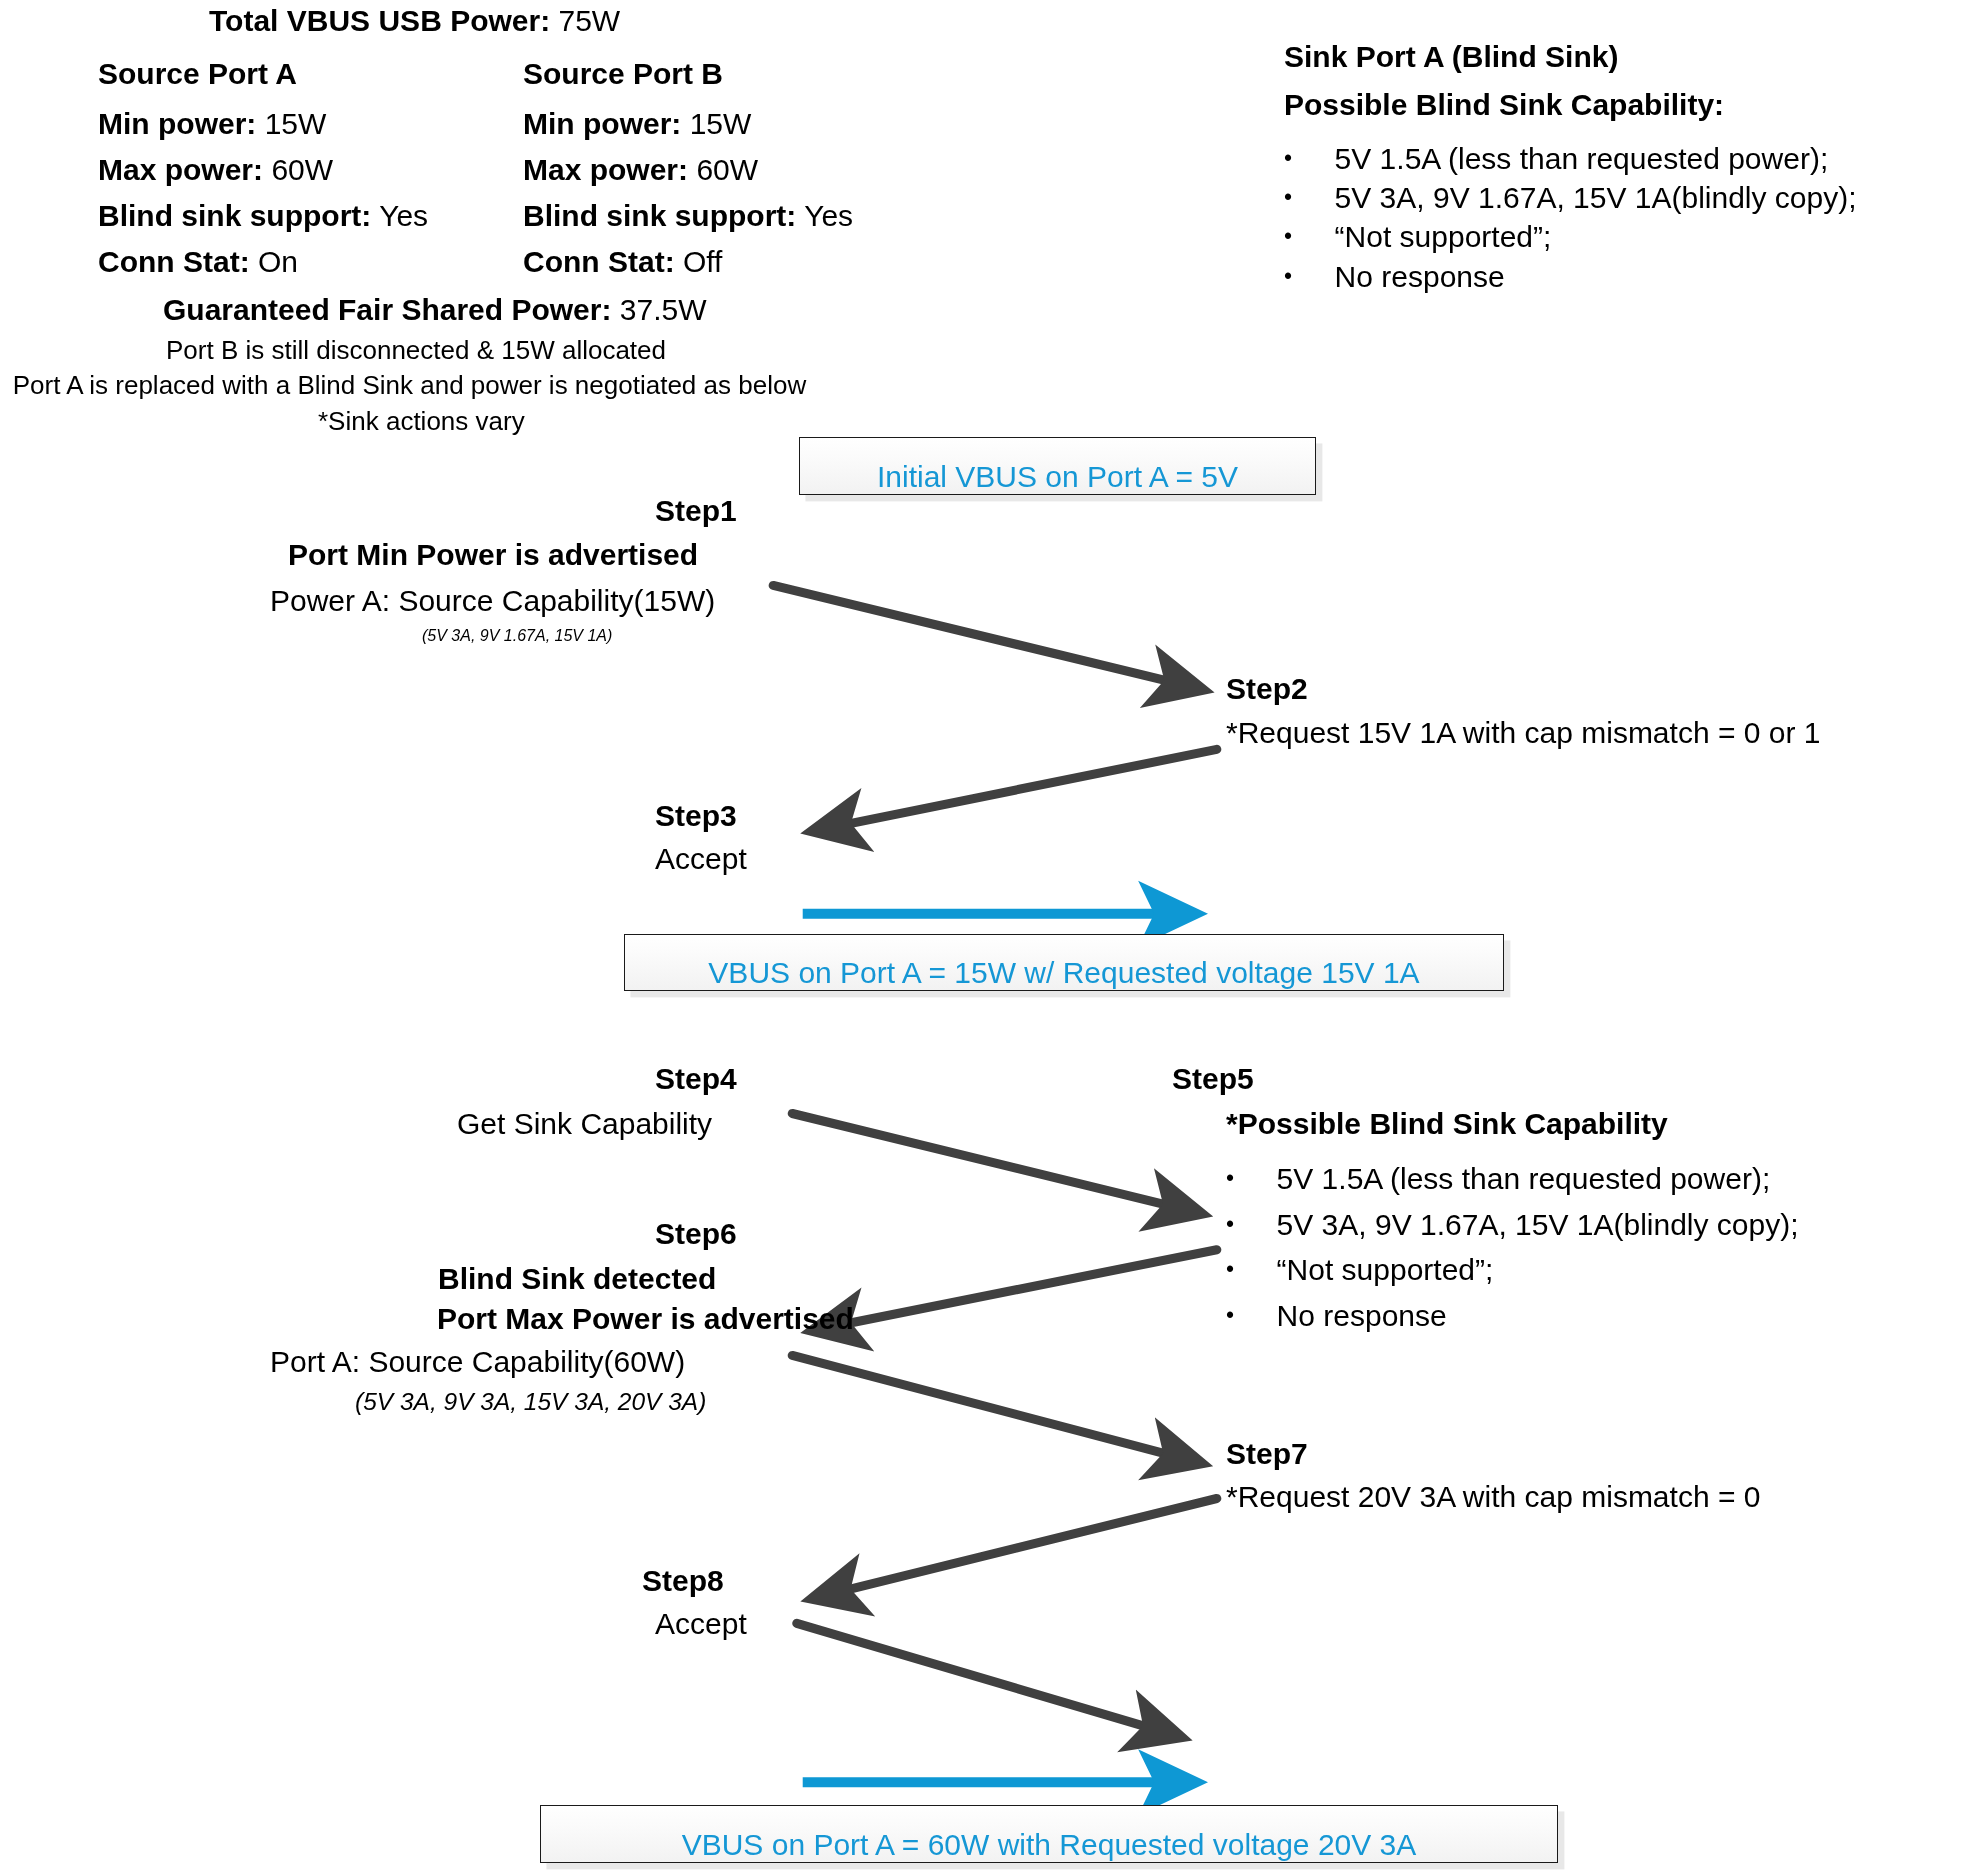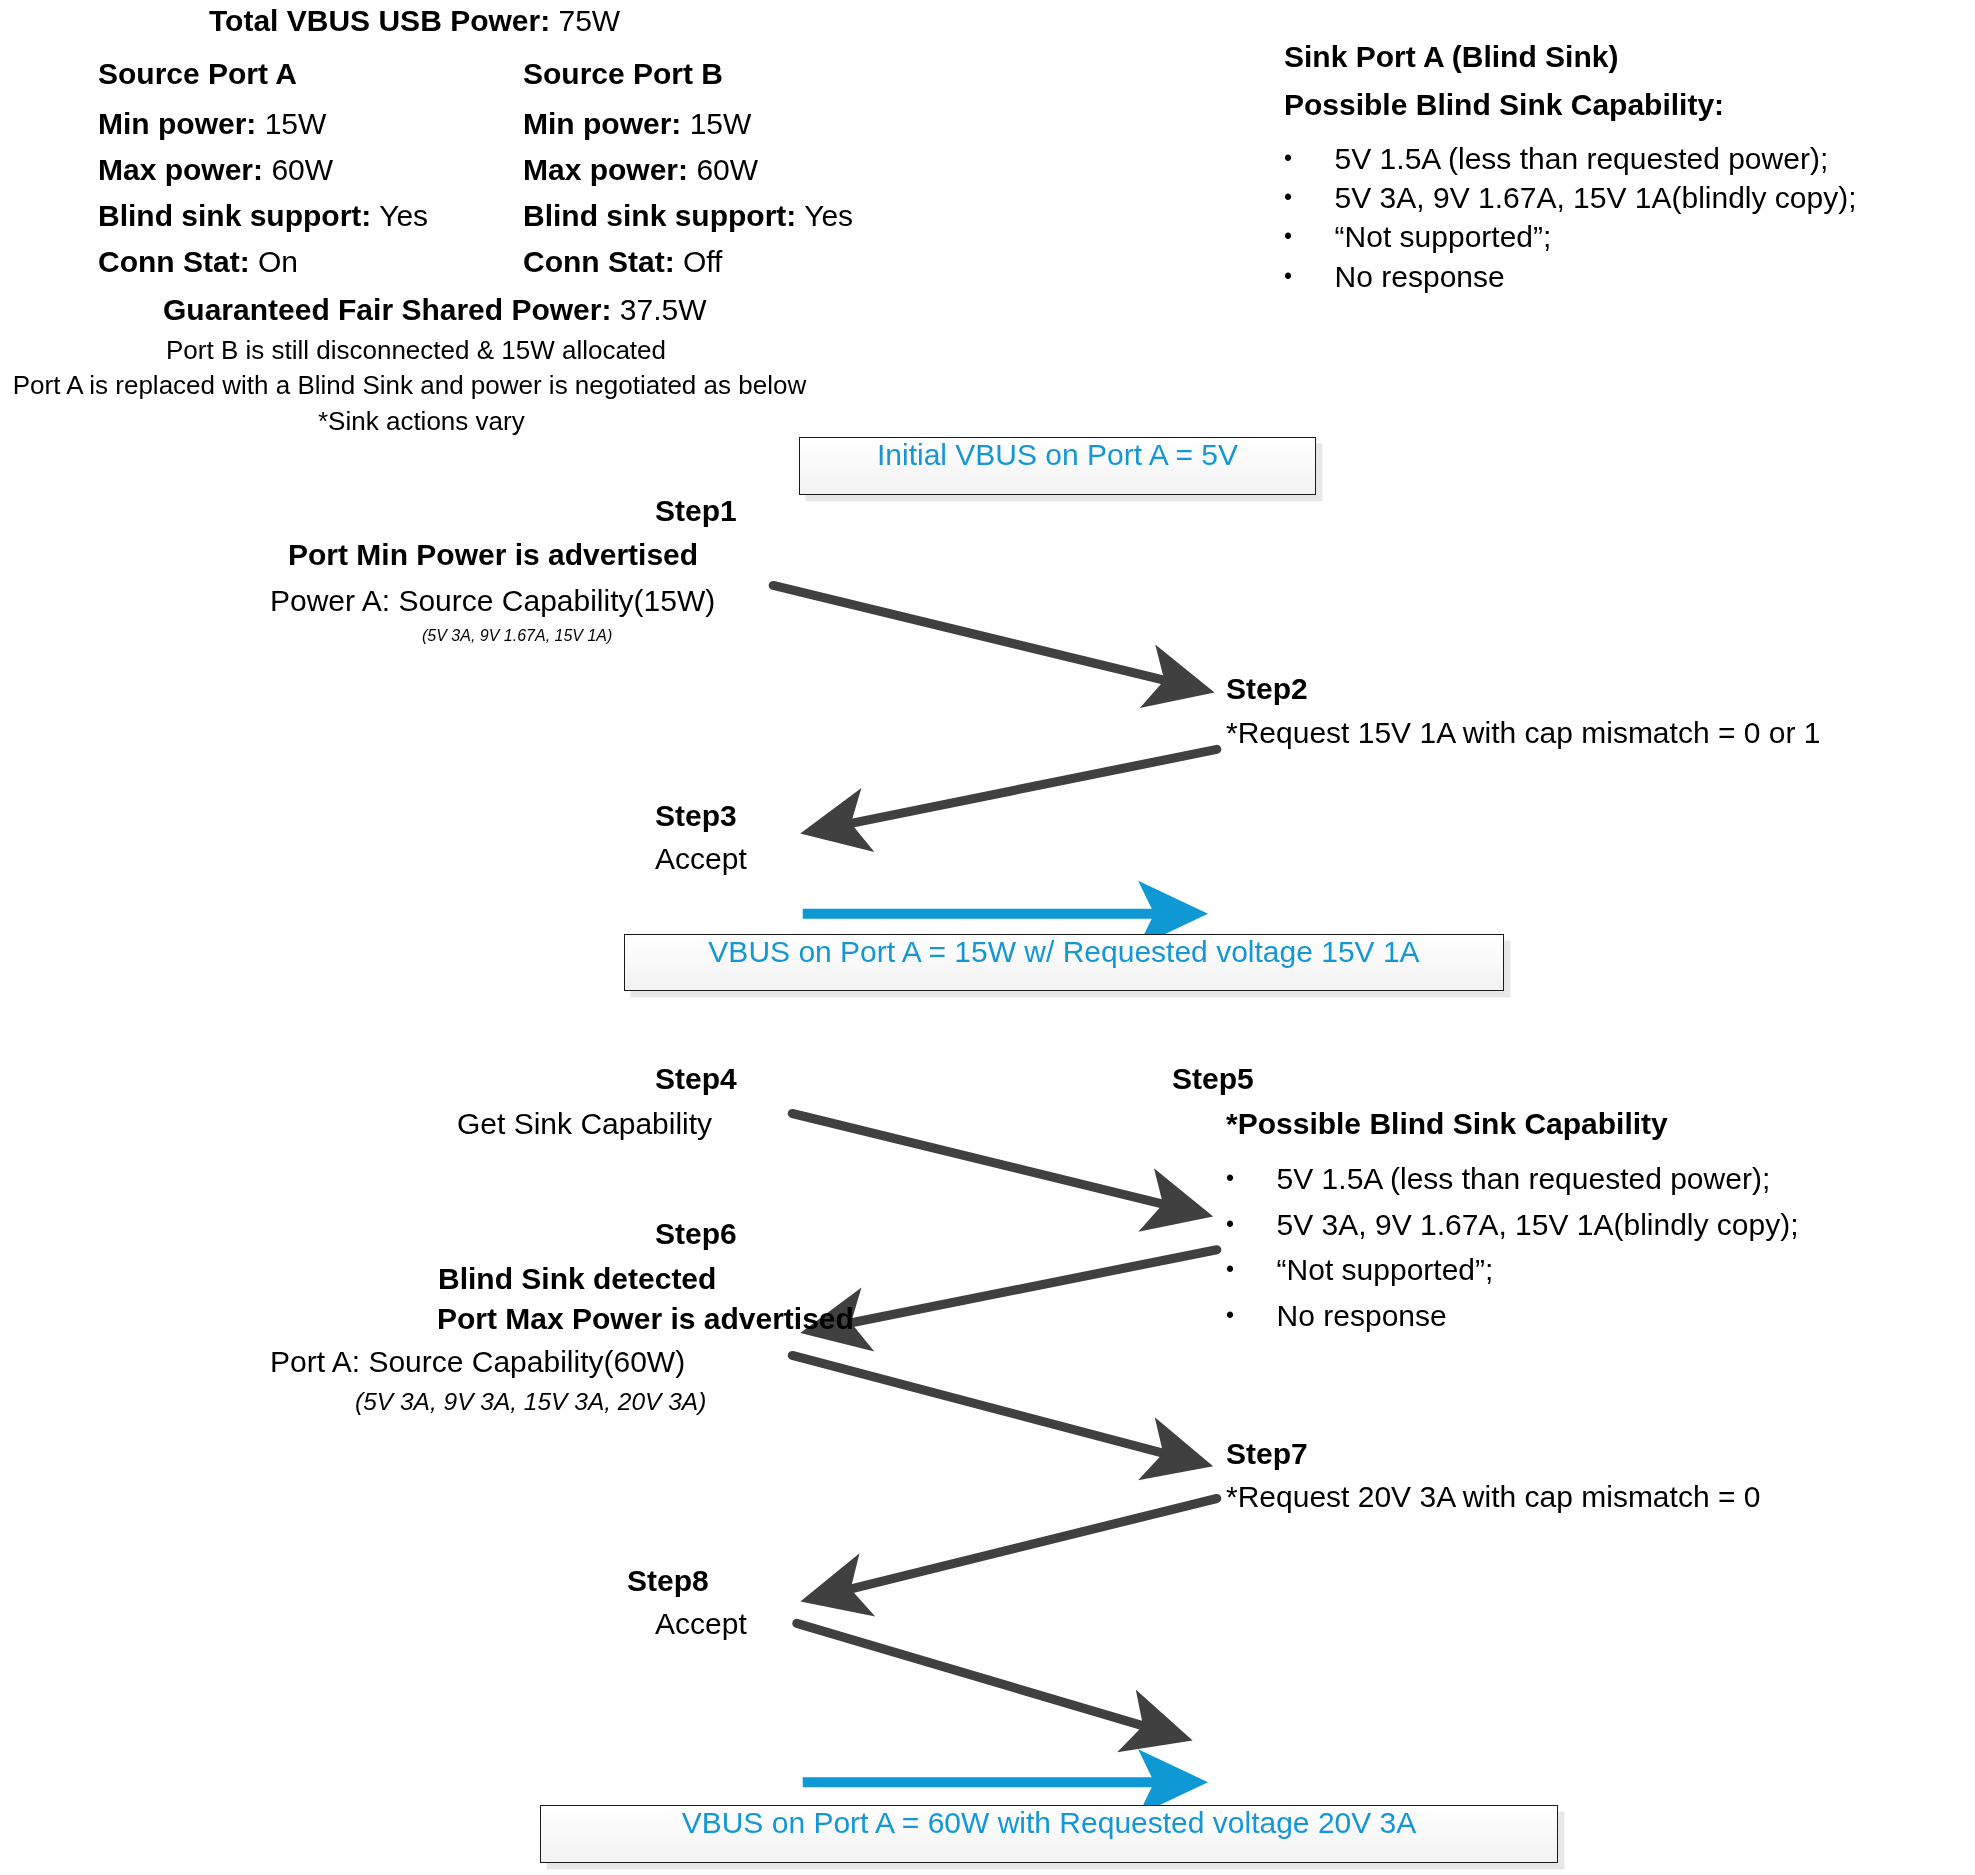--- a/index.html
+++ b/index.html
@@ -45,21 +45,21 @@
 
   
   .callout {
     position: absolute;
     box-sizing: border-box;
     border: 1.8px solid #1a1a1a;
     background: linear-gradient(to bottom, #ffffff 0%, #fbfbfb 35%, #f2f2f2 100%);
     color: #1597D5;
     font-size: 30px;
     display: flex;
-    align-items: flex-start;
+    align-items: flex-end;
     justify-content: center;
     box-shadow: 6.4px 6.4px 0 0 rgba(0,0,0,0.09);
   }
 
   svg.arrows {
     position: absolute;
     left: 0;
     top: 0;
     width: 1975px;
     height: 1876px;
@@ -222,21 +222,21 @@
 
   <div class="txt b" style="left:655px; top:1217px;">Step6</div>
   <div class="txt b" style="left:438px; top:1262px;">Blind Sink detected</div>
   <div class="txt b" style="left:437px; top:1302px;">Port Max Power is advertised</div>
   <div class="txt" style="left:270px; top:1345px;">Port A: Source Capability(60W)</div>
   <div class="txt i" style="left:355px; top:1388px; font-size:24.5px;">(5V 3A, 9V 3A, 15V 3A, 20V 3A)</div>
 
   <div class="txt b" style="left:1226px; top:1437px;">Step7</div>
   <div class="txt" style="left:1226px; top:1480px;">*Request 20V 3A with cap mismatch = 0</div>
 
-  <div class="txt b" style="left:627px; top:1564px;">Step8</div>
+  <div class="txt b" style="left:642px; top:1564px;">Step8</div>
   <div class="txt" style="left:655px; top:1607px;">Accept</div>
 
   <div class="callout" style="left:540px; top:1805px; width:1018px; height:58px;">
     <span>VBUS on Port A = 60W with Requested voltage 20V 3A</span>
   </div>
 
 </div>
 
 
 </body></html>

